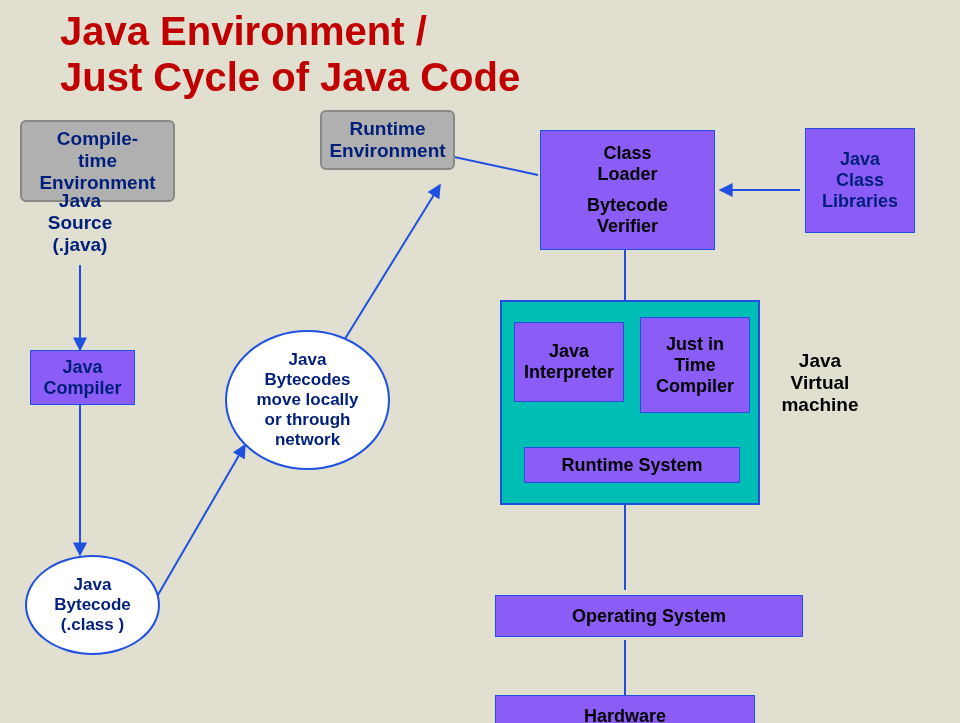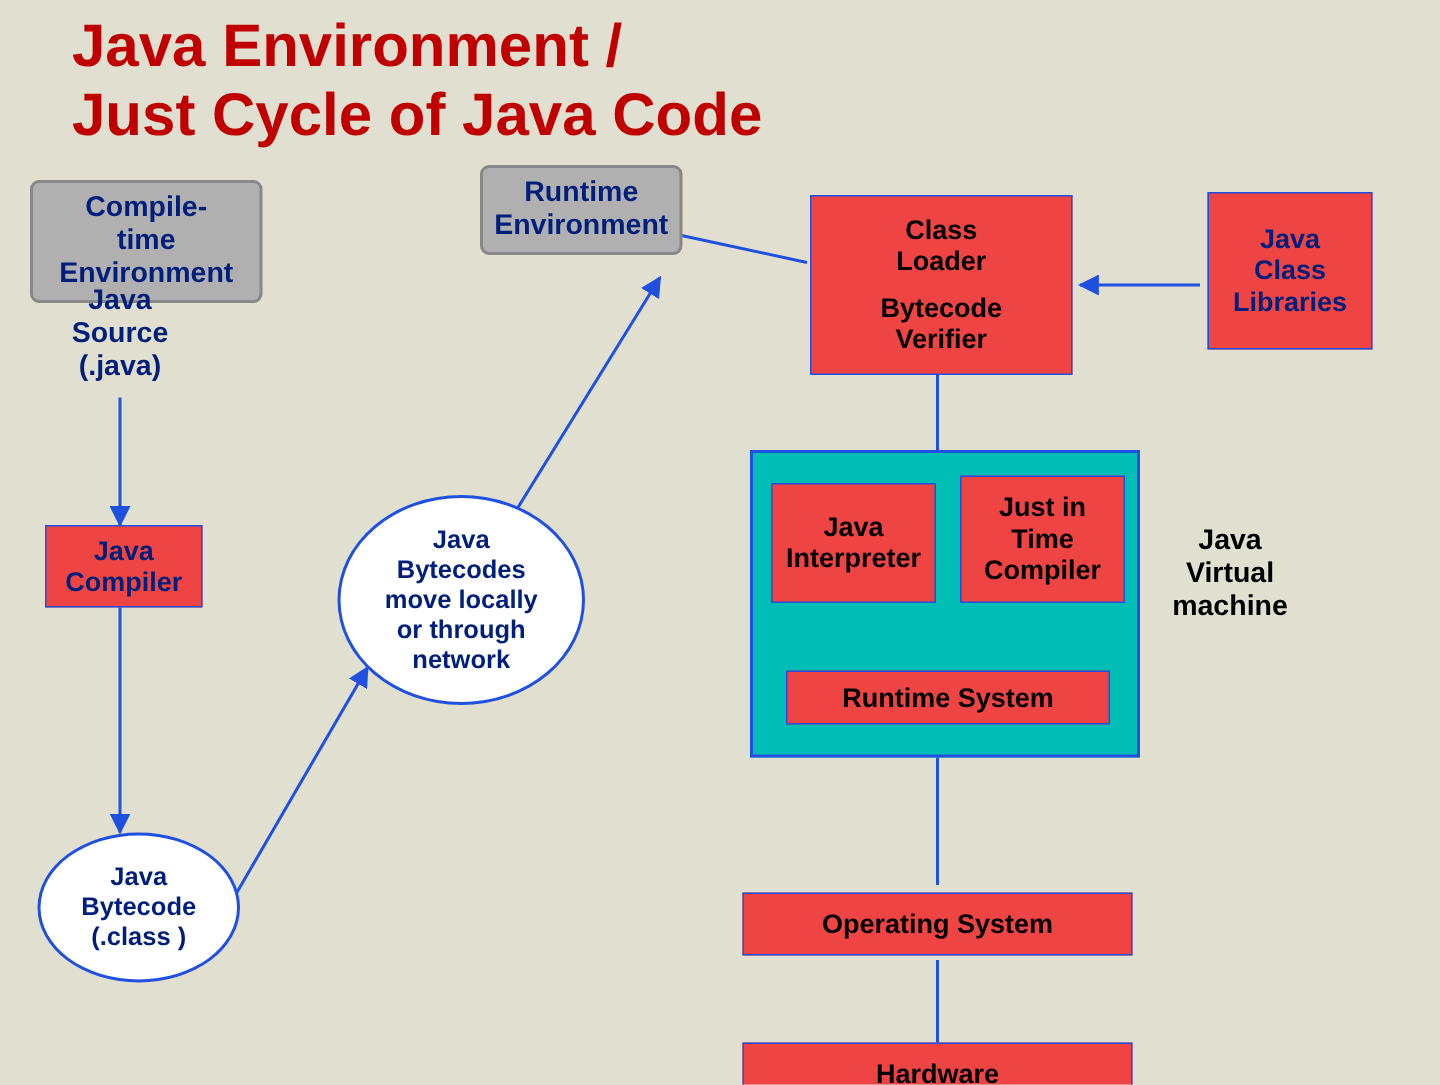--- a/index.html
+++ b/index.html
@@ -6,21 +6,21 @@
   body {
     width: 960px;
     height: 723px;
     background: #e0dfd0;
     font-family: Arial, Helvetica, sans-serif;
     position: relative;
     overflow: hidden;
   }
   .title {
     position: absolute;
-    left: 48px;
+    left: 60px;
     top: 8px;
     font-size: 40px;
     font-weight: bold;
     color: #c00000;
     line-height: 1.15;
   }
   .box {
     position: absolute;
     text-align: center;
     display: flex;
@@ -37,21 +37,21 @@
     font-size: 19px;
     padding: 6px 28px;
   }
   .label {
     color: #001f7a;
     font-weight: bold;
     font-size: 19px;
     text-align: center;
   }
   .white-box {
-    background: #ef4444;
+    background: #8b5cf6;
     border: 1.5px solid #2050e0;
     color: #000;
     font-size: 18px;
     padding: 6px 26px;
   }
   .ellipse {
     background: #fff;
     border: 2px solid #2050e0;
     border-radius: 50%;
     color: #001f7a;
@@ -138,30 +138,30 @@
 Bytecodes
 move locally
 or through
 network</div>
 
 <div class="box jvm-box" style="left:500px; top:300px; width:260px; height:205px;">
 
   <div class="box white-box" style="position:absolute; left:12px; top:20px; width:110px; height:80px; white-space:pre-line;">Java
 Interpreter</div>
 
-  <div class="box white-box" style="position:absolute; left:138px; top:15px; width:110px; height:85px; white-space:pre-line;">Just in
+  <div class="box white-box" style="position:absolute; left:138px; top:15px; width:110px; height:96px; white-space:pre-line;">Just in
 Time
 Compiler</div>
 
   <div class="box white-box" style="position:absolute; left:22px; bottom:20px; width:216px; height:36px;">Runtime System</div>
 </div>
 
 <div class="box label" style="left:775px; top:350px; width:90px; white-space:pre-line; color:#000;">Java
 Virtual
 machine</div>
 
 <div class="box ellipse" style="left:25px; top:555px; width:135px; height:100px; white-space:pre-line; font-size:17px;">Java
 Bytecode
 (.class )</div>
 
-<div class="box white-box" style="left:495px; top:595px; width:260px; height:42px;">Operating System</div>
+<div class="box white-box" style="left:495px; top:595px; width:308px; height:42px;">Operating System</div>
 
 <div class="box white-box" style="left:495px; top:695px; width:260px; height:42px;">Hardware</div>
 
 </body></html>

